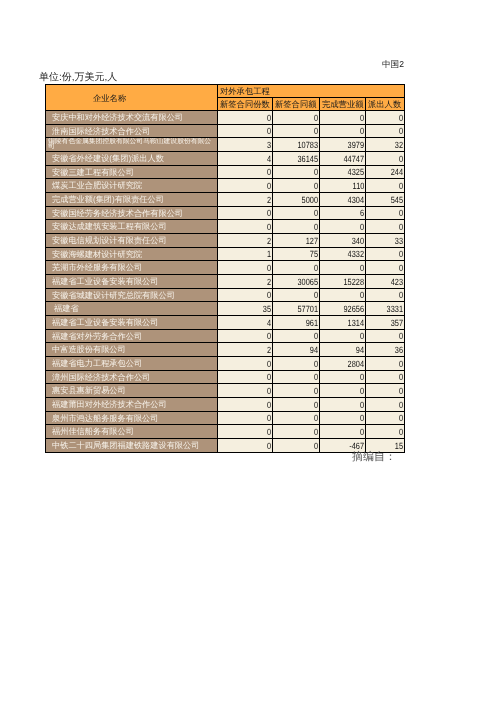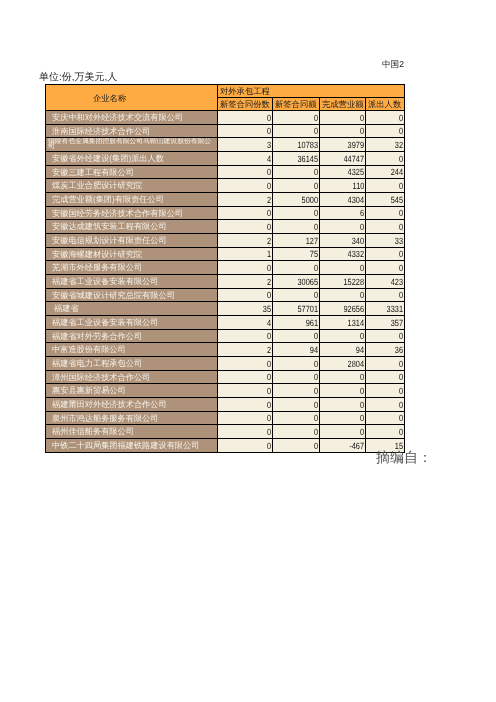--- a/index.html
+++ b/index.html
@@ -1,21 +1,21 @@
 <!DOCTYPE html>
 <html><head>
 <meta charset="utf-8">
 <style>
   html,body{margin:0;padding:0;background:#ffffff;}
   body{width:496px;height:702px;overflow:hidden;
        font-family:"Liberation Sans",sans-serif;-webkit-font-smoothing:antialiased;text-rendering:geometricPrecision;}
   #sheet{position:relative;width:496px;height:702px;background:#fff;transform:translateZ(0);}
   #corner-title{position:absolute;left:382px;top:60px;font-size:8.6px;line-height:9px;color:#1a1a1a;white-space:nowrap;}
   #unit-note{position:absolute;left:39px;top:73px;font-size:10px;line-height:9px;color:#1a1a1a;white-space:nowrap;}
-  #footer-note{position:absolute;left:376px;top:452px;font-size:14px;line-height:10px;color:#555;white-space:nowrap;}
+  #footer-note{position:absolute;left:352px;top:452px;font-size:11px;line-height:10px;color:#555;white-space:nowrap;}
   table#grid{position:absolute;left:45px;top:84px;border-collapse:collapse;table-layout:fixed;width:359px;}
   table#grid td,table#grid th{border:1px solid #000;padding:0;font-weight:normal;
       box-sizing:border-box;overflow:hidden;}
   table#grid th.hdr{background:#ffab44;color:#1a1a1a;font-size:8.3px;line-height:12px;text-align:left;
       vertical-align:middle;padding-left:2px;white-space:nowrap;}
   table#grid th.namehdr{vertical-align:middle;padding-left:47px;}
   table#grid th.subhdr{vertical-align:middle;padding-left:2px;margin-top:48px;}
   table#grid td.namecell{background:#ae937a;color:#f7f2ea;font-size:8.2px;line-height:11px;padding-left:6px;
       vertical-align:middle;white-space:nowrap;}
   table#grid td.namecell.section{padding-left:8px;}

